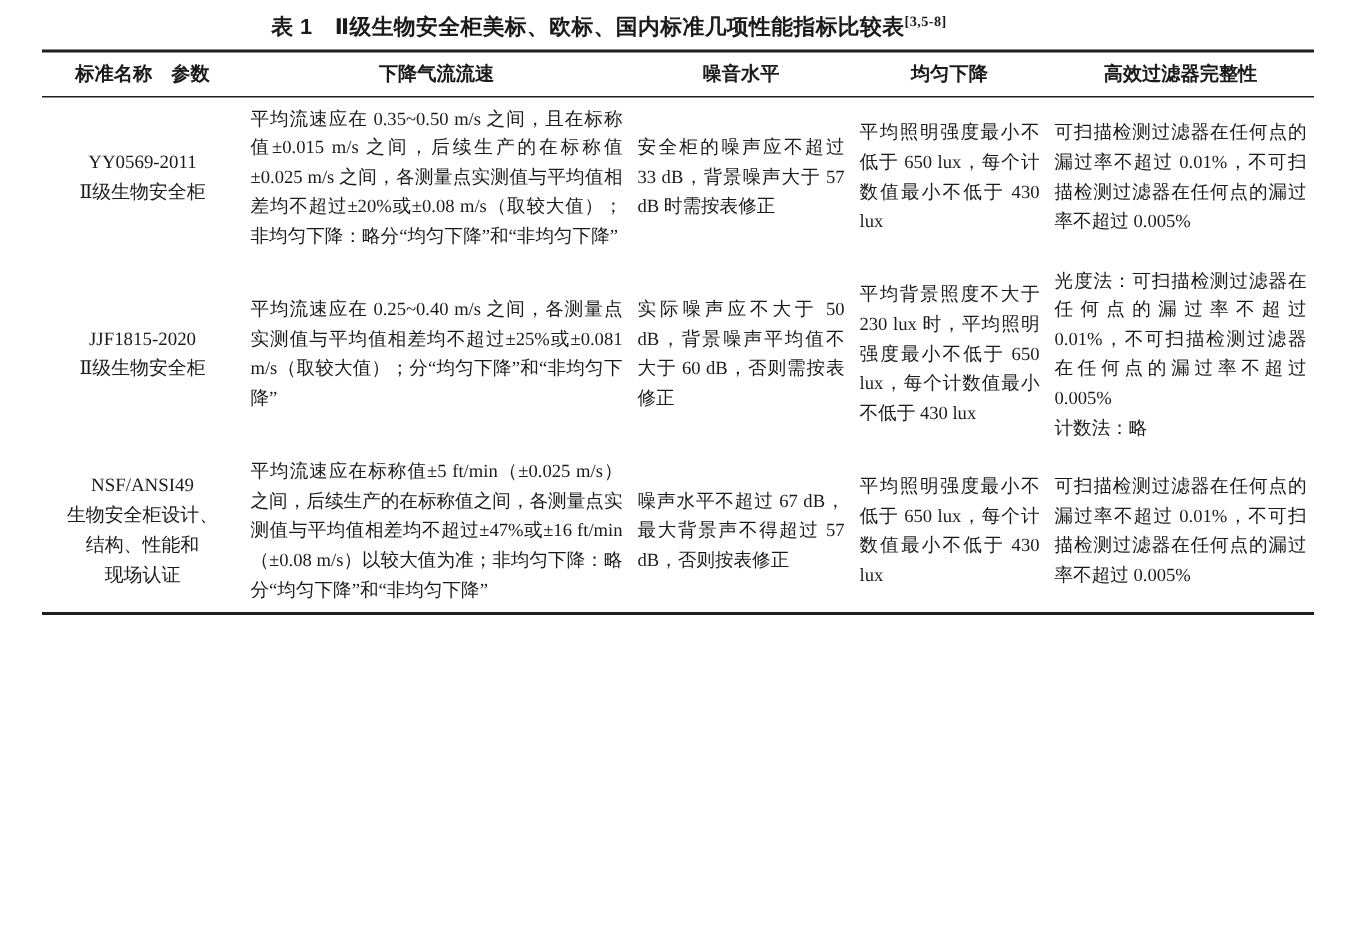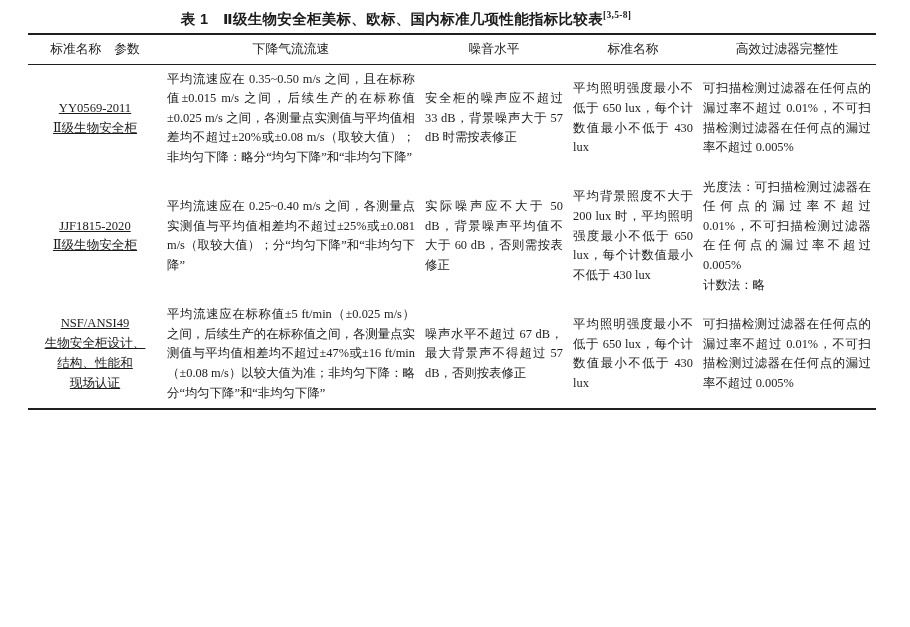--- a/index.html
+++ b/index.html
@@ -44,41 +44,40 @@
     border-top: 2px solid #1f1f1f;
     border-bottom: 2.5px solid #1f1f1f;
   }
   col.c1 { width: 134px; }
   col.c2 { width: 258px; }
   col.c3 { width: 148px; }
   col.c4 { width: 130px; }
   col.c5 { width: 178px; }
   thead th {
     font-family: "Liberation Sans", "DejaVu Sans", sans-serif;
-    font-weight: normal;
+    font-weight: bold;
     font-size: 12.8px;
     text-align: center;
     vertical-align: middle;
     padding: 6px 4px;
     border-bottom: 1.3px solid #1f1f1f;
     white-space: pre-line;
   }
   tbody td {
     font-size: 12.4px;
     line-height: 1.58;
     vertical-align: middle;
     padding: 5px 5px;
     text-align: justify;
     white-space: pre-line;
   }
   tbody td.name {
     text-align: center;
     font-size: 12.6px;
     padding: 5px 2px;
-    text-decoration: underline;
   }
 </style>
 </head>
 <body>
 
 <div class="page">
 
   <div class="caption-zh"><span>表 1　Ⅱ级生物安全柜美标、欧标、国内标准几项性能指标比较表</span><sup>[3,5-8]</sup></div>
 
 
@@ -88,39 +87,39 @@
         <col class="c2">
         <col class="c3">
         <col class="c4">
         <col class="c5">
     </colgroup>
     <thead>
       <tr>
         <th>标准名称　参数</th>
         <th>下降气流流速</th>
         <th>噪音水平</th>
-        <th>标准名称</th>
+        <th>均匀下降</th>
         <th>高效过滤器完整性</th>
       </tr>
     </thead>
     <tbody>
       <tr>
         <td class="name">YY0569-2011
 Ⅱ级生物安全柜</td>
         <td>平均流速应在 0.35~0.50 m/s 之间，且在标称值±0.015 m/s 之间，后续生产的在标称值±0.025 m/s 之间，各测量点实测值与平均值相差均不超过±20%或±0.08 m/s（取较大值）；非均匀下降：略分“均匀下降”和“非均匀下降”</td>
         <td>安全柜的噪声应不超过 33 dB，背景噪声大于 57 dB 时需按表修正</td>
         <td>平均照明强度最小不低于 650 lux，每个计数值最小不低于 430 lux</td>
         <td>可扫描检测过滤器在任何点的漏过率不超过 0.01%，不可扫描检测过滤器在任何点的漏过率不超过 0.005%</td>
       </tr>
       <tr>
         <td class="name">JJF1815-2020
 Ⅱ级生物安全柜</td>
         <td>平均流速应在 0.25~0.40 m/s 之间，各测量点实测值与平均值相差均不超过±25%或±0.081 m/s（取较大值）；分“均匀下降”和“非均匀下降”</td>
         <td>实际噪声应不大于 50 dB，背景噪声平均值不大于 60 dB，否则需按表修正</td>
-        <td>平均背景照度不大于 200 lux 时，平均照明强度最小不低于 650 lux，每个计数值最小不低于 430 lux</td>
+        <td>平均背景照度不大于 230 lux 时，平均照明强度最小不低于 650 lux，每个计数值最小不低于 430 lux</td>
         <td>光度法：可扫描检测过滤器在任何点的漏过率不超过 0.01%，不可扫描检测过滤器在任何点的漏过率不超过 0.005%
 计数法：略</td>
       </tr>
       <tr>
         <td class="name">NSF/ANSI49
 生物安全柜设计、
 结构、性能和
 现场认证</td>
         <td>平均流速应在标称值±5 ft/min（±0.025 m/s）之间，后续生产的在标称值之间，各测量点实测值与平均值相差均不超过±47%或±16 ft/min（±0.08 m/s）以较大值为准；非均匀下降：略分“均匀下降”和“非均匀下降”</td>
         <td>噪声水平不超过 67 dB，最大背景声不得超过 57 dB，否则按表修正</td>

